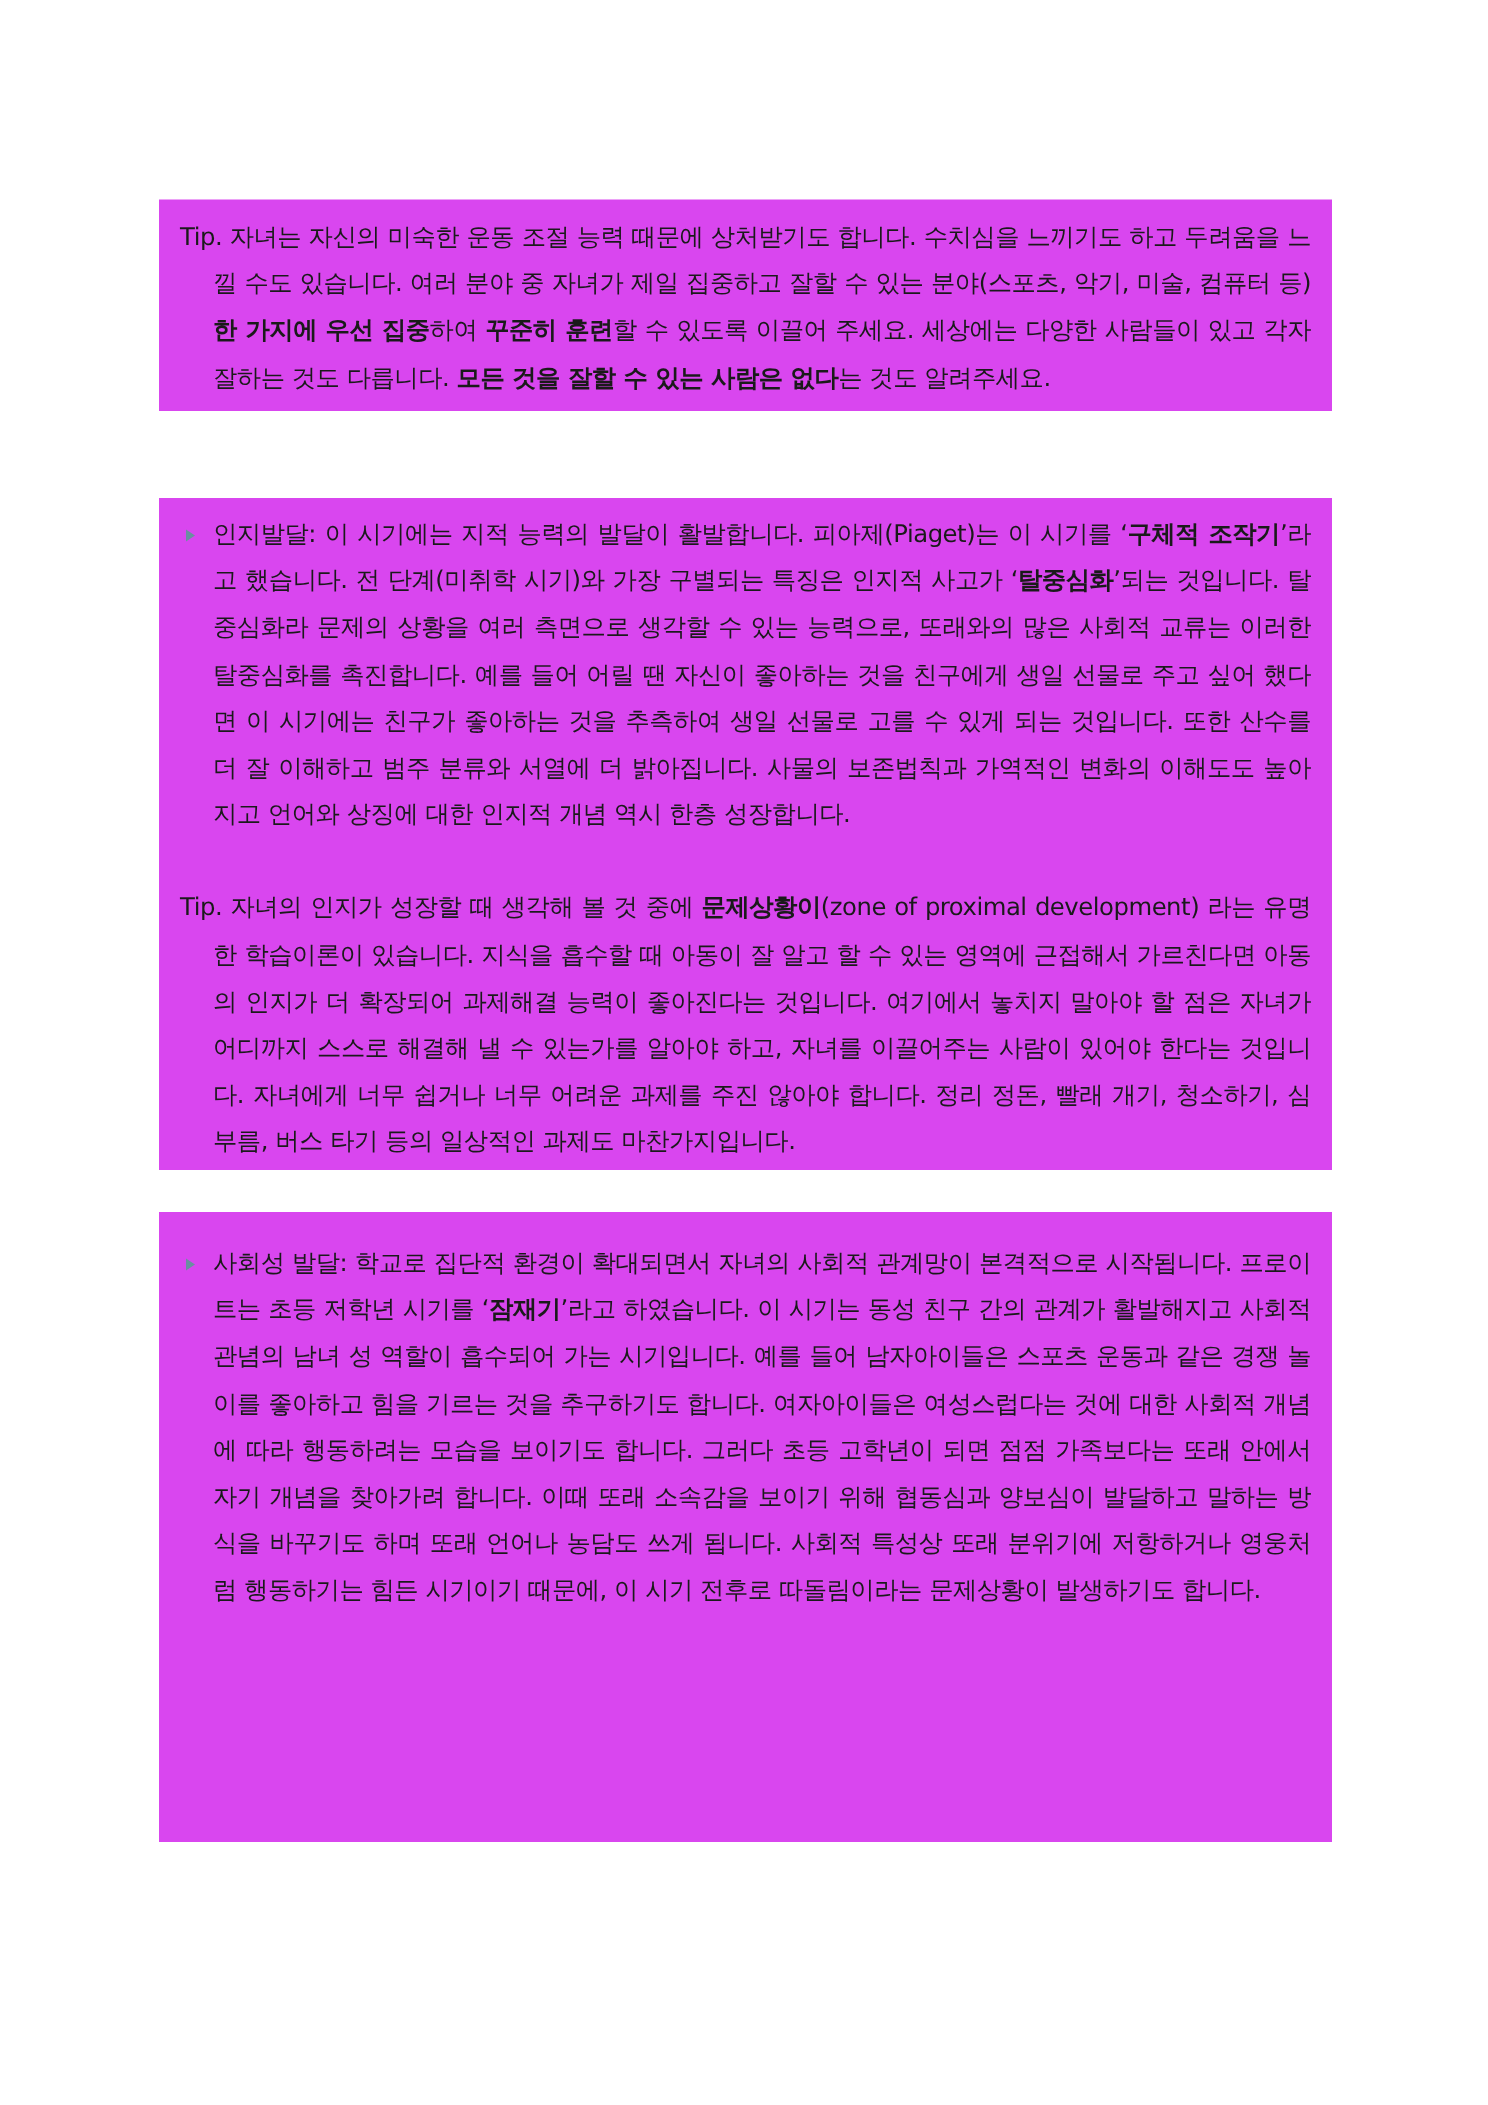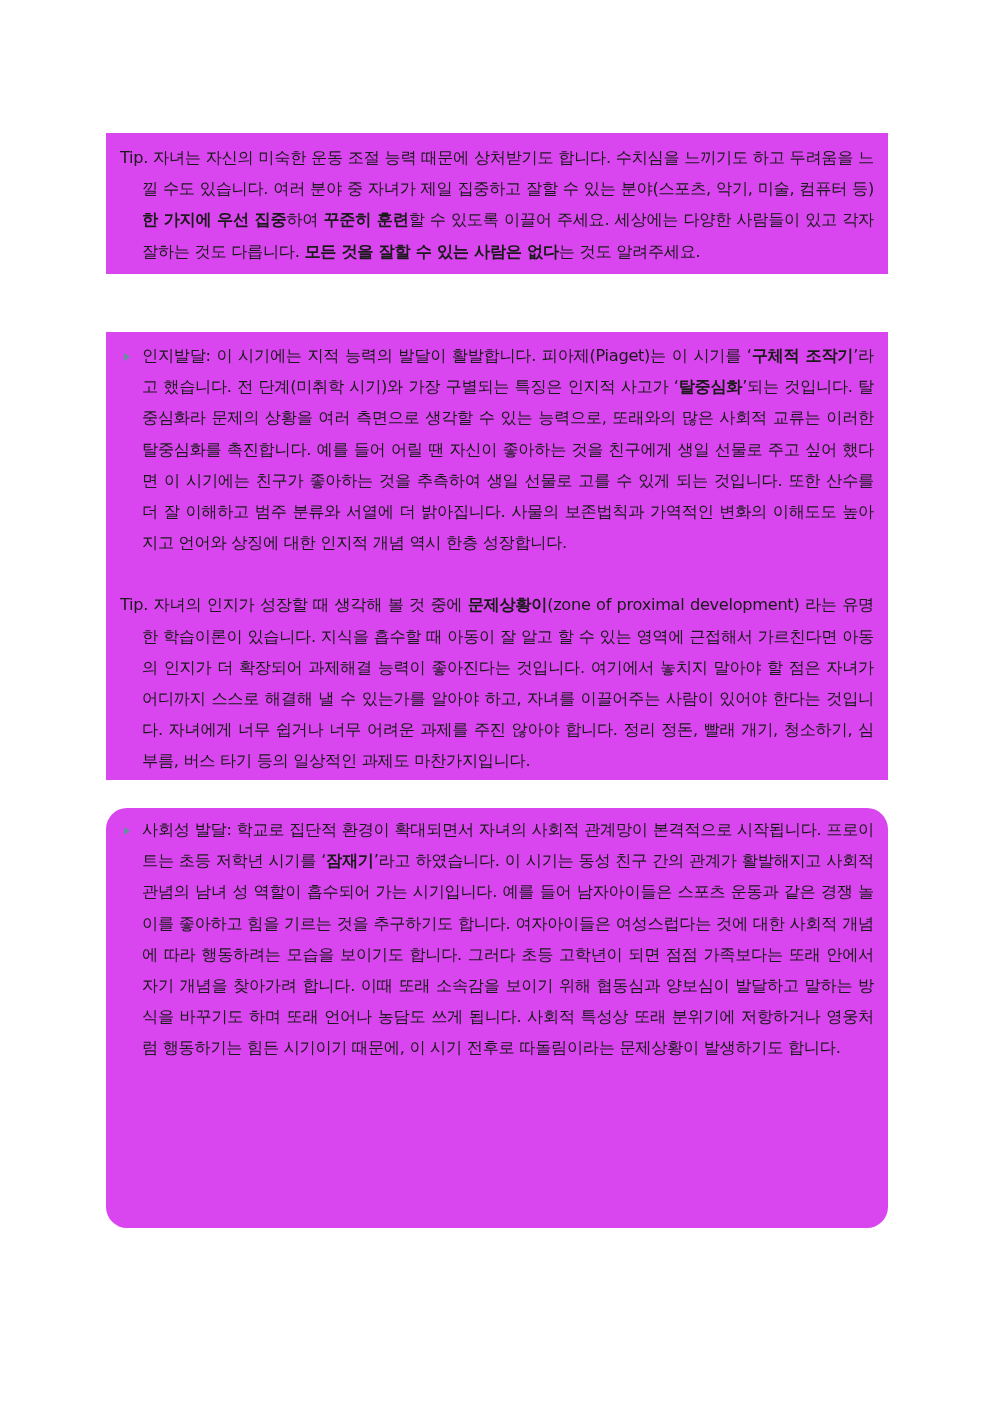--- a/index.html
+++ b/index.html
@@ -63,19 +63,19 @@
   <p class="para bullet-para" style="margin:0;">
     <span class="bullet"></span>
     <span>인지발달: 이 시기에는 지적 능력의 발달이 활발합니다. 피아제(Piaget)는 이 시기를 ‘</span><b>구체적 조작기</b><span>’라고 했습니다. 전 단계(미취학 시기)와 가장 구별되는 특징은 인지적 사고가 ‘</span><b>탈중심화</b><span>’되는 것입니다. 탈중심화라 문제의 상황을 여러 측면으로 생각할 수 있는 능력으로, 또래와의 많은 사회적 교류는 이러한 탈중심화를 촉진합니다. 예를 들어 어릴 땐 자신이 좋아하는 것을 친구에게 생일 선물로 주고 싶어 했다면 이 시기에는 친구가 좋아하는 것을 추측하여 생일 선물로 고를 수 있게 되는 것입니다. 또한 산수를 더 잘 이해하고 범주 분류와 서열에 더 밝아집니다. 사물의 보존법칙과 가역적인 변화의 이해도도 높아지고 언어와 상징에 대한 인지적 개념 역시 한층 성장합니다.</span>
   </p>
   <div class="gap"></div>
   <p class="para hang" style="margin:0;">
     <span>Tip. </span><span>자녀의 인지가 성장할 때 생각해 볼 것 중에 </span><b>문제상황이</b><span>(zone of proximal development) 라는 유명한 학습이론이 있습니다. 지식을 흡수할 때 아동이 잘 알고 할 수 있는 영역에 근접해서 가르친다면 아동의 인지가 더 확장되어 과제해결 능력이 좋아진다는 것입니다. 여기에서 놓치지 말아야 할 점은 자녀가 어디까지 스스로 해결해 낼 수 있는가를 알아야 하고, 자녀를 이끌어주는 사람이 있어야 한다는 것입니다. 자녀에게 너무 쉽거나 너무 어려운 과제를 주진 않아야 합니다. 정리 정돈, 빨래 개기, 청소하기, 심부름, 버스 타기 등의 일상적인 과제도 마찬가지입니다.</span>
   </p>
 </div>
 
-<div class="box" style="top:808px; height:420px; padding-top:6px;border-radius:21px;">
+<div class="box" style="top:808px; height:420px; padding-top:18px;">
   <p class="para bullet-para" style="margin:0;">
     <span class="bullet"></span>
     <span>사회성 발달: 학교로 집단적 환경이 확대되면서 자녀의 사회적 관계망이 본격적으로 시작됩니다. 프로이트는 초등 저학년 시기를 ‘</span><b>잠재기</b><span>’라고 하였습니다. 이 시기는 동성 친구 간의 관계가 활발해지고 사회적 관념의 남녀 성 역할이 흡수되어 가는 시기입니다. 예를 들어 남자아이들은 스포츠 운동과 같은 경쟁 놀이를 좋아하고 힘을 기르는 것을 추구하기도 합니다. 여자아이들은 여성스럽다는 것에 대한 사회적 개념에 따라 행동하려는 모습을 보이기도 합니다. 그러다 초등 고학년이 되면 점점 가족보다는 또래 안에서 자기 개념을 찾아가려 합니다. 이때 또래 소속감을 보이기 위해 협동심과 양보심이 발달하고 말하는 방식을 바꾸기도 하며 또래 언어나 농담도 쓰게 됩니다. 사회적 특성상 또래 분위기에 저항하거나 영웅처럼 행동하기는 힘든 시기이기 때문에, 이 시기 전후로 따돌림이라는 문제상황이 발생하기도 합니다.</span>
   </p>
   <div class="gap"></div>
 </div>
 
 </body></html>

